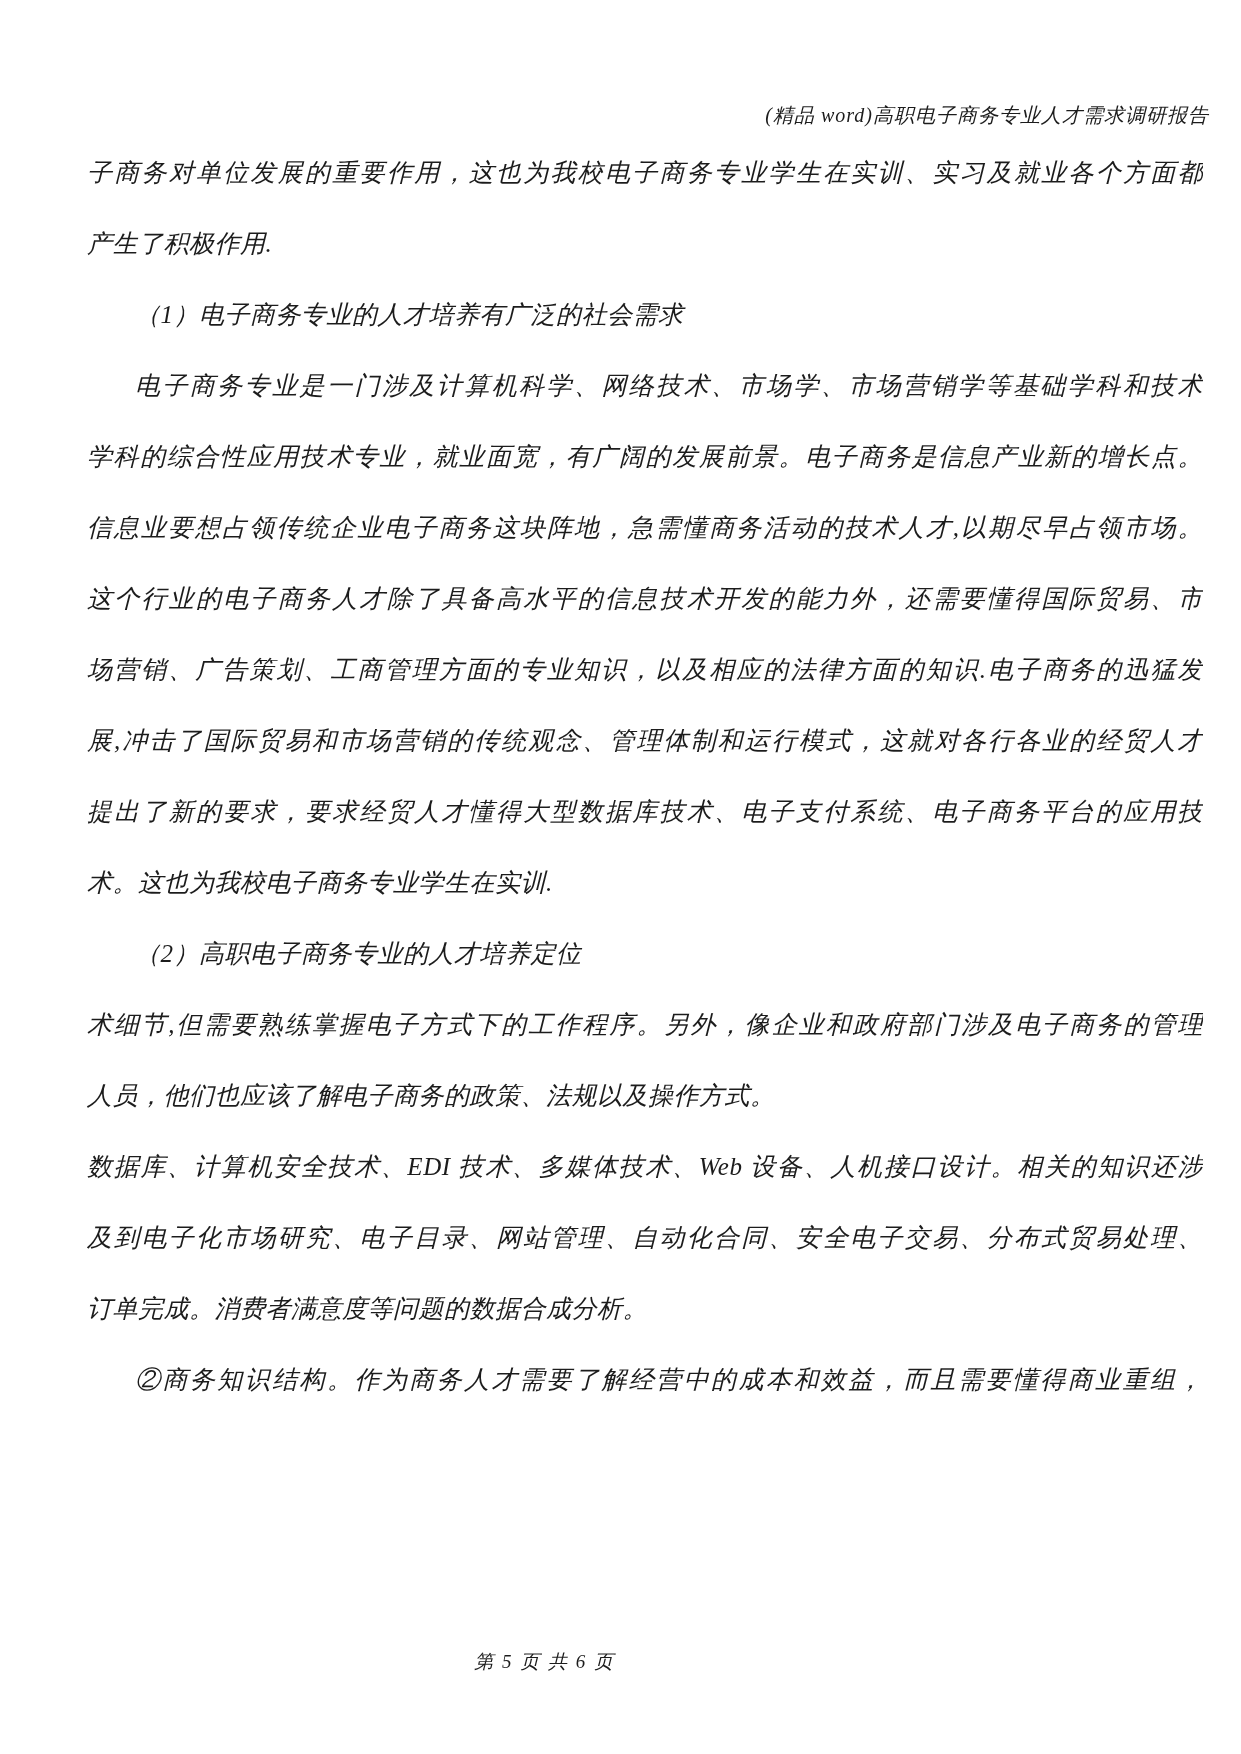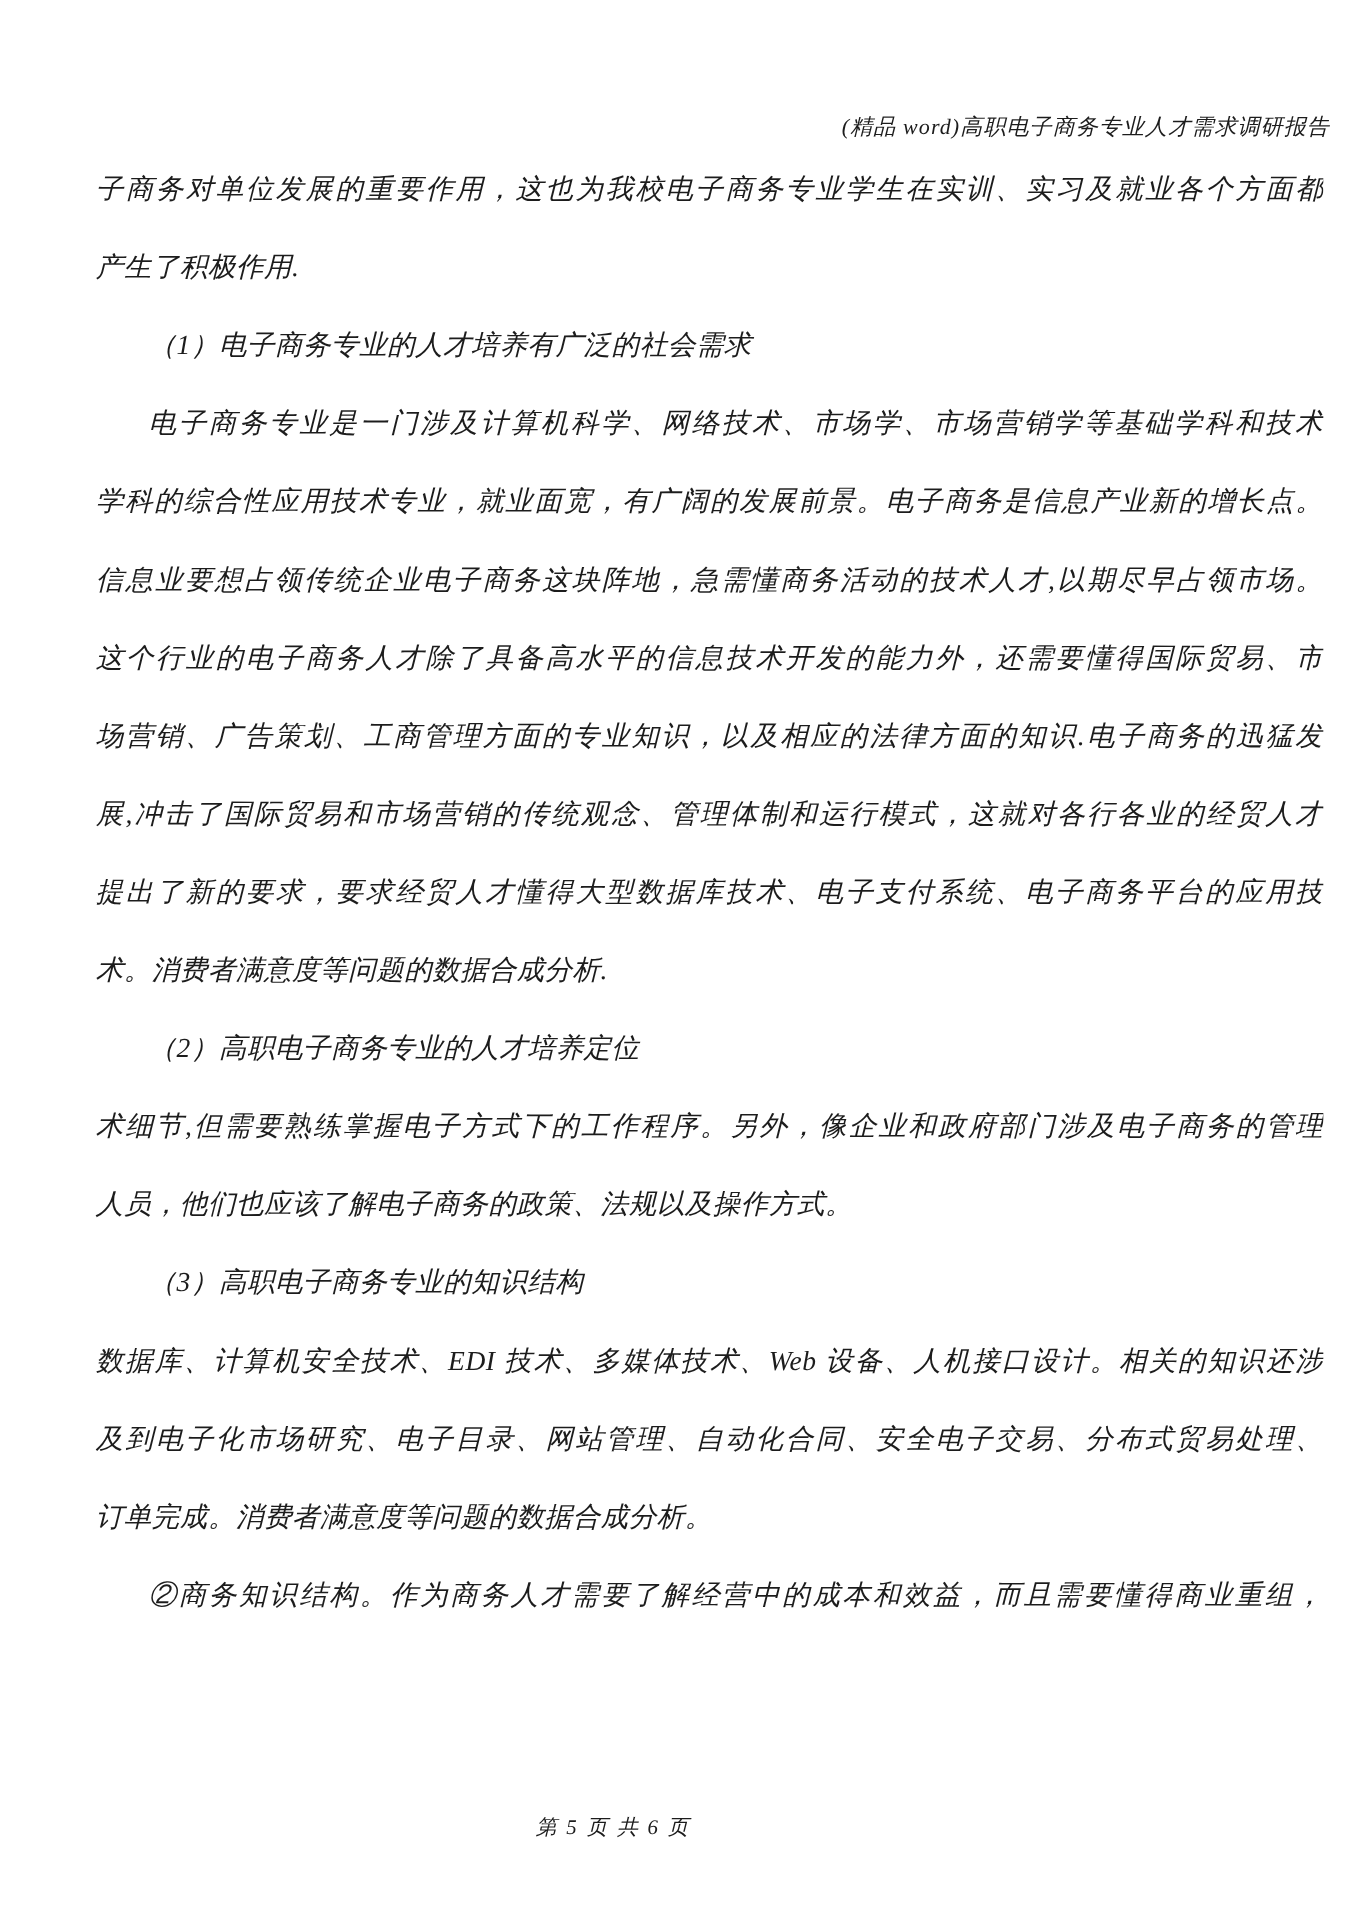--- a/index.html
+++ b/index.html
@@ -52,21 +52,21 @@
   }
 
   
   .first-fill, .item-fill, .head {
     padding-left: 48px;
   }
 
   .footer {
     position: absolute;
     top: 1622px;
-    left: 13px;
+    left: 0;
     width: 1041px;
     height: 32px;
     line-height: 32px;
     text-align: center;
     font-size: 19px;
     letter-spacing: 2px;
   }
 </style>
 </head>
 <body>
@@ -78,25 +78,24 @@
       <div class="line cont-fill">子商务对单位发展的重要作用，这也为我校电子商务专业学生在实训、实习及就业各个方面都</div>
       <div class="line cont-end">产生了积极作用.</div>
       <div class="line head">（1）电子商务专业的人才培养有广泛的社会需求</div>
       <div class="line first-fill">电子商务专业是一门涉及计算机科学、网络技术、市场学、市场营销学等基础学科和技术</div>
       <div class="line cont-fill">学科的综合性应用技术专业，就业面宽，有广阔的发展前景。电子商务是信息产业新的增长点。</div>
       <div class="line cont-fill">信息业要想占领传统企业电子商务这块阵地，急需懂商务活动的技术人才,以期尽早占领市场。</div>
       <div class="line cont-fill">这个行业的电子商务人才除了具备高水平的信息技术开发的能力外，还需要懂得国际贸易、市</div>
       <div class="line cont-fill">场营销、广告策划、工商管理方面的专业知识，以及相应的法律方面的知识.电子商务的迅猛发</div>
       <div class="line cont-fill">展,冲击了国际贸易和市场营销的传统观念、管理体制和运行模式，这就对各行各业的经贸人才</div>
       <div class="line cont-fill">提出了新的要求，要求经贸人才懂得大型数据库技术、电子支付系统、电子商务平台的应用技</div>
-      <div class="line cont-end">术。消费者满意度等问题的数据合成分析.</div>
+      <div class="line cont-end">术。这也为我校电子商务专业学生在实训.</div>
       <div class="line head">（2）高职电子商务专业的人才培养定位</div>
       <div class="line cont-fill">术细节,但需要熟练掌握电子方式下的工作程序。另外，像企业和政府部门涉及电子商务的管理</div>
       <div class="line cont-end">人员，他们也应该了解电子商务的政策、法规以及操作方式。</div>
-      <div class="line head">（3）高职电子商务专业的知识结构</div>
       <div class="line cont-fill">数据库、计算机安全技术、EDI 技术、多媒体技术、Web 设备、人机接口设计。相关的知识还涉</div>
       <div class="line cont-fill">及到电子化市场研究、电子目录、网站管理、自动化合同、安全电子交易、分布式贸易处理、</div>
       <div class="line cont-end">订单完成。消费者满意度等问题的数据合成分析。</div>
       <div class="line item-fill">②商务知识结构。作为商务人才需要了解经营中的成本和效益，而且需要懂得商业重组，</div>
     </div>
 
   <div class="footer">第 5 页 共 6 页</div>
 </div>
 
 </body></html>

